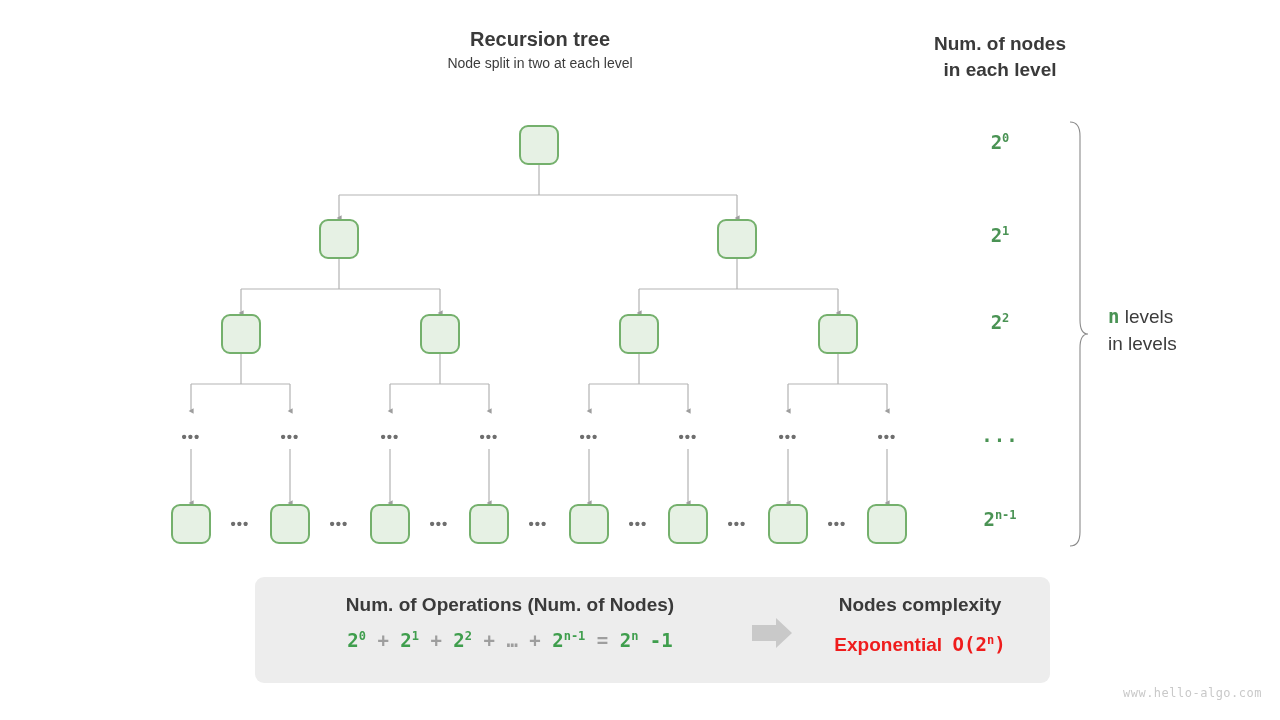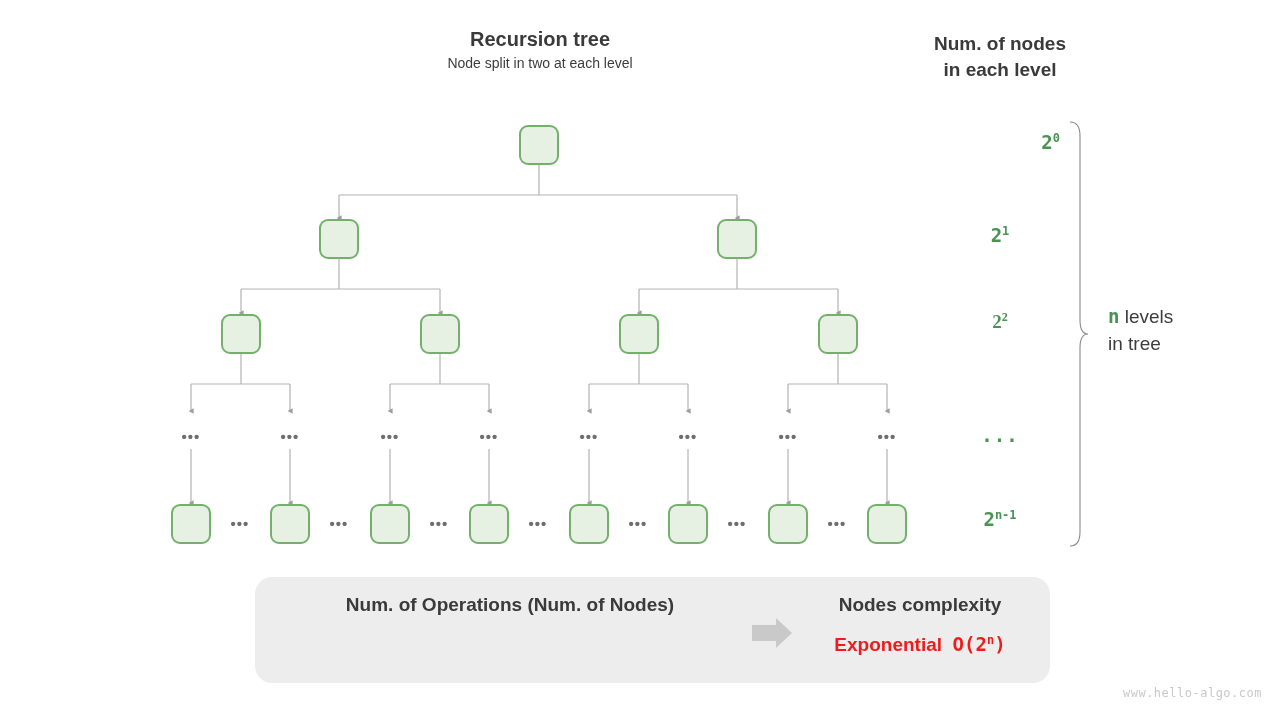--- a/index.html
+++ b/index.html
@@ -55,23 +55,23 @@
     font-family: "DejaVu Sans Mono", monospace;
     font-weight: bold;
     font-size: 19px;
     color: #4a9354;
   }
   .lvlcount sup {
     font-size: 12px;
     vertical-align: super;
     line-height: 0;
   }
-  #lc0 { top: 131px; text-align: right; }
+  #lc0 { top: 131px; }
   #lc1 { top: 224px; }
-  #lc2 { top: 311px; font-family: Liberation Serif, serif; }
+  #lc2 { top: 311px; }
   #lc3 { top: 424px; font-size: 19px; letter-spacing: 1px;}
   #lc4 { top: 508px; }
 
   #levels-note {
     position: absolute;
     left: 1108px;
     top: 303px;
     width: 150px;
     font-size: 19px;
     color: #3c3c3c;
@@ -84,21 +84,21 @@
   }
 
   
   #summary-panel {
     position: absolute;
     left: 255px;
     top: 577px;
     width: 795px;
     height: 106px;
     background: #ededed;
-    border-radius: 17px;
+    border-radius: 9px;
   }
   #ops-title {
     position: absolute;
     left: 30px; top: 17px; width: 450px;
     text-align: center;
     font-size: 19px;
     font-weight: bold;
     color: #3a3a3a;
   }
   #ops-formula {
@@ -243,25 +243,26 @@
     </div>
 
   <div class="lvlcount" id="lc0"><span>2</span><sup>0</sup></div>
   <div class="lvlcount" id="lc1"><span>2</span><sup>1</sup></div>
   <div class="lvlcount" id="lc2"><span>2</span><sup>2</sup></div>
   <div class="lvlcount" id="lc3"><span>...</span></div>
   <div class="lvlcount" id="lc4"><span>2</span><sup>n-1</sup></div>
 
   <div id="levels-note">
     <span class="nvar">n</span><span> levels</span><br>
-    <span>in tree</span>
+    <span>in levels</span>
   </div>
 
   <div id="summary-panel">
     <div id="ops-title">Num. of Operations (Num. of Nodes)</div>
+    <div id="ops-formula"><span class="g">2</span><sup class="g">0</sup> <span>+</span> <span class="g">2</span><sup class="g">1</sup> <span>+</span> <span class="g">2</span><sup class="g">2</sup> <span>+</span> <span>…</span> <span>+</span> <span class="g">2</span><sup class="g">n-1</sup> <span>=</span> <span class="g">2</span><sup class="g">n</sup> <span class="g">-1</span> </div>
 
     <svg style="position:absolute;left:495px;top:38px;" width="56" height="36">
       <path d="M2,10 L26,10 L26,3 L42,18 L26,33 L26,26 L2,26 Z" fill="#c9c9c9"></path>
     </svg>
 
     <div id="tc-title">Nodes complexity</div>
     <div id="tc-value"><span>Exponential</span>&nbsp;&nbsp;<span class="mono">O(2<sup>n</sup><span>)</span></span></div>
   </div>
 
   <div id="watermark">www.hello-algo.com</div>

